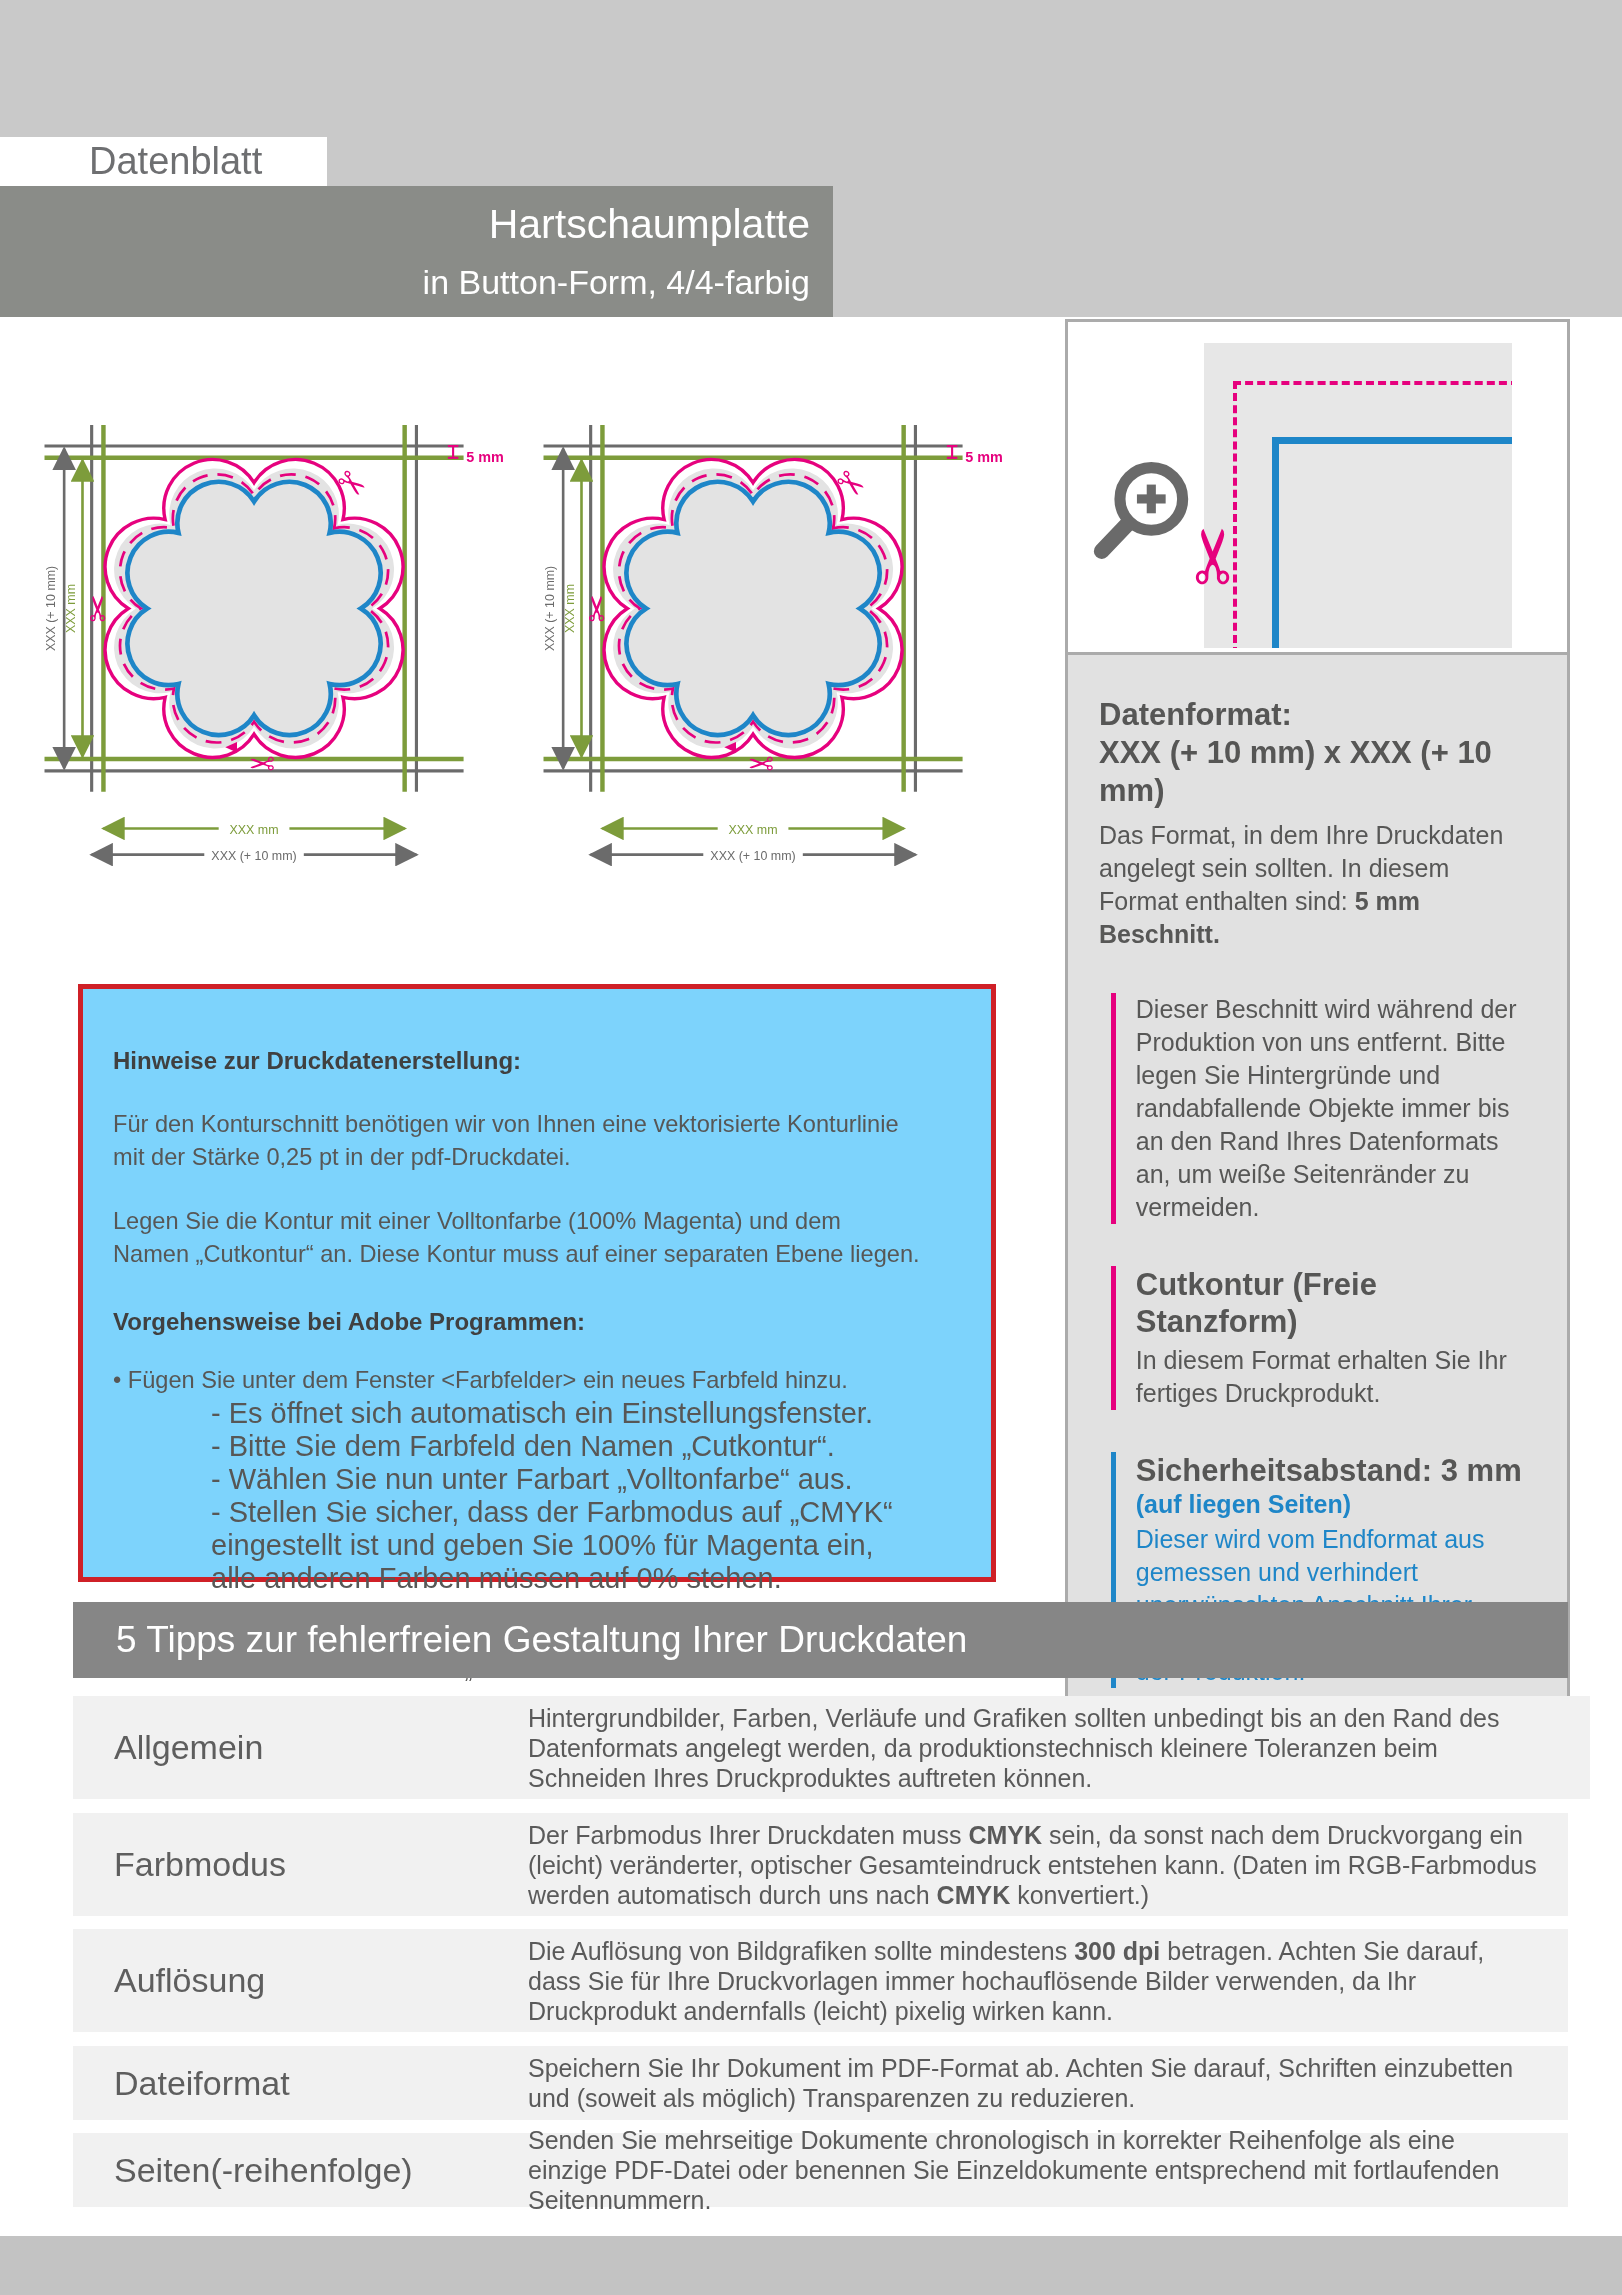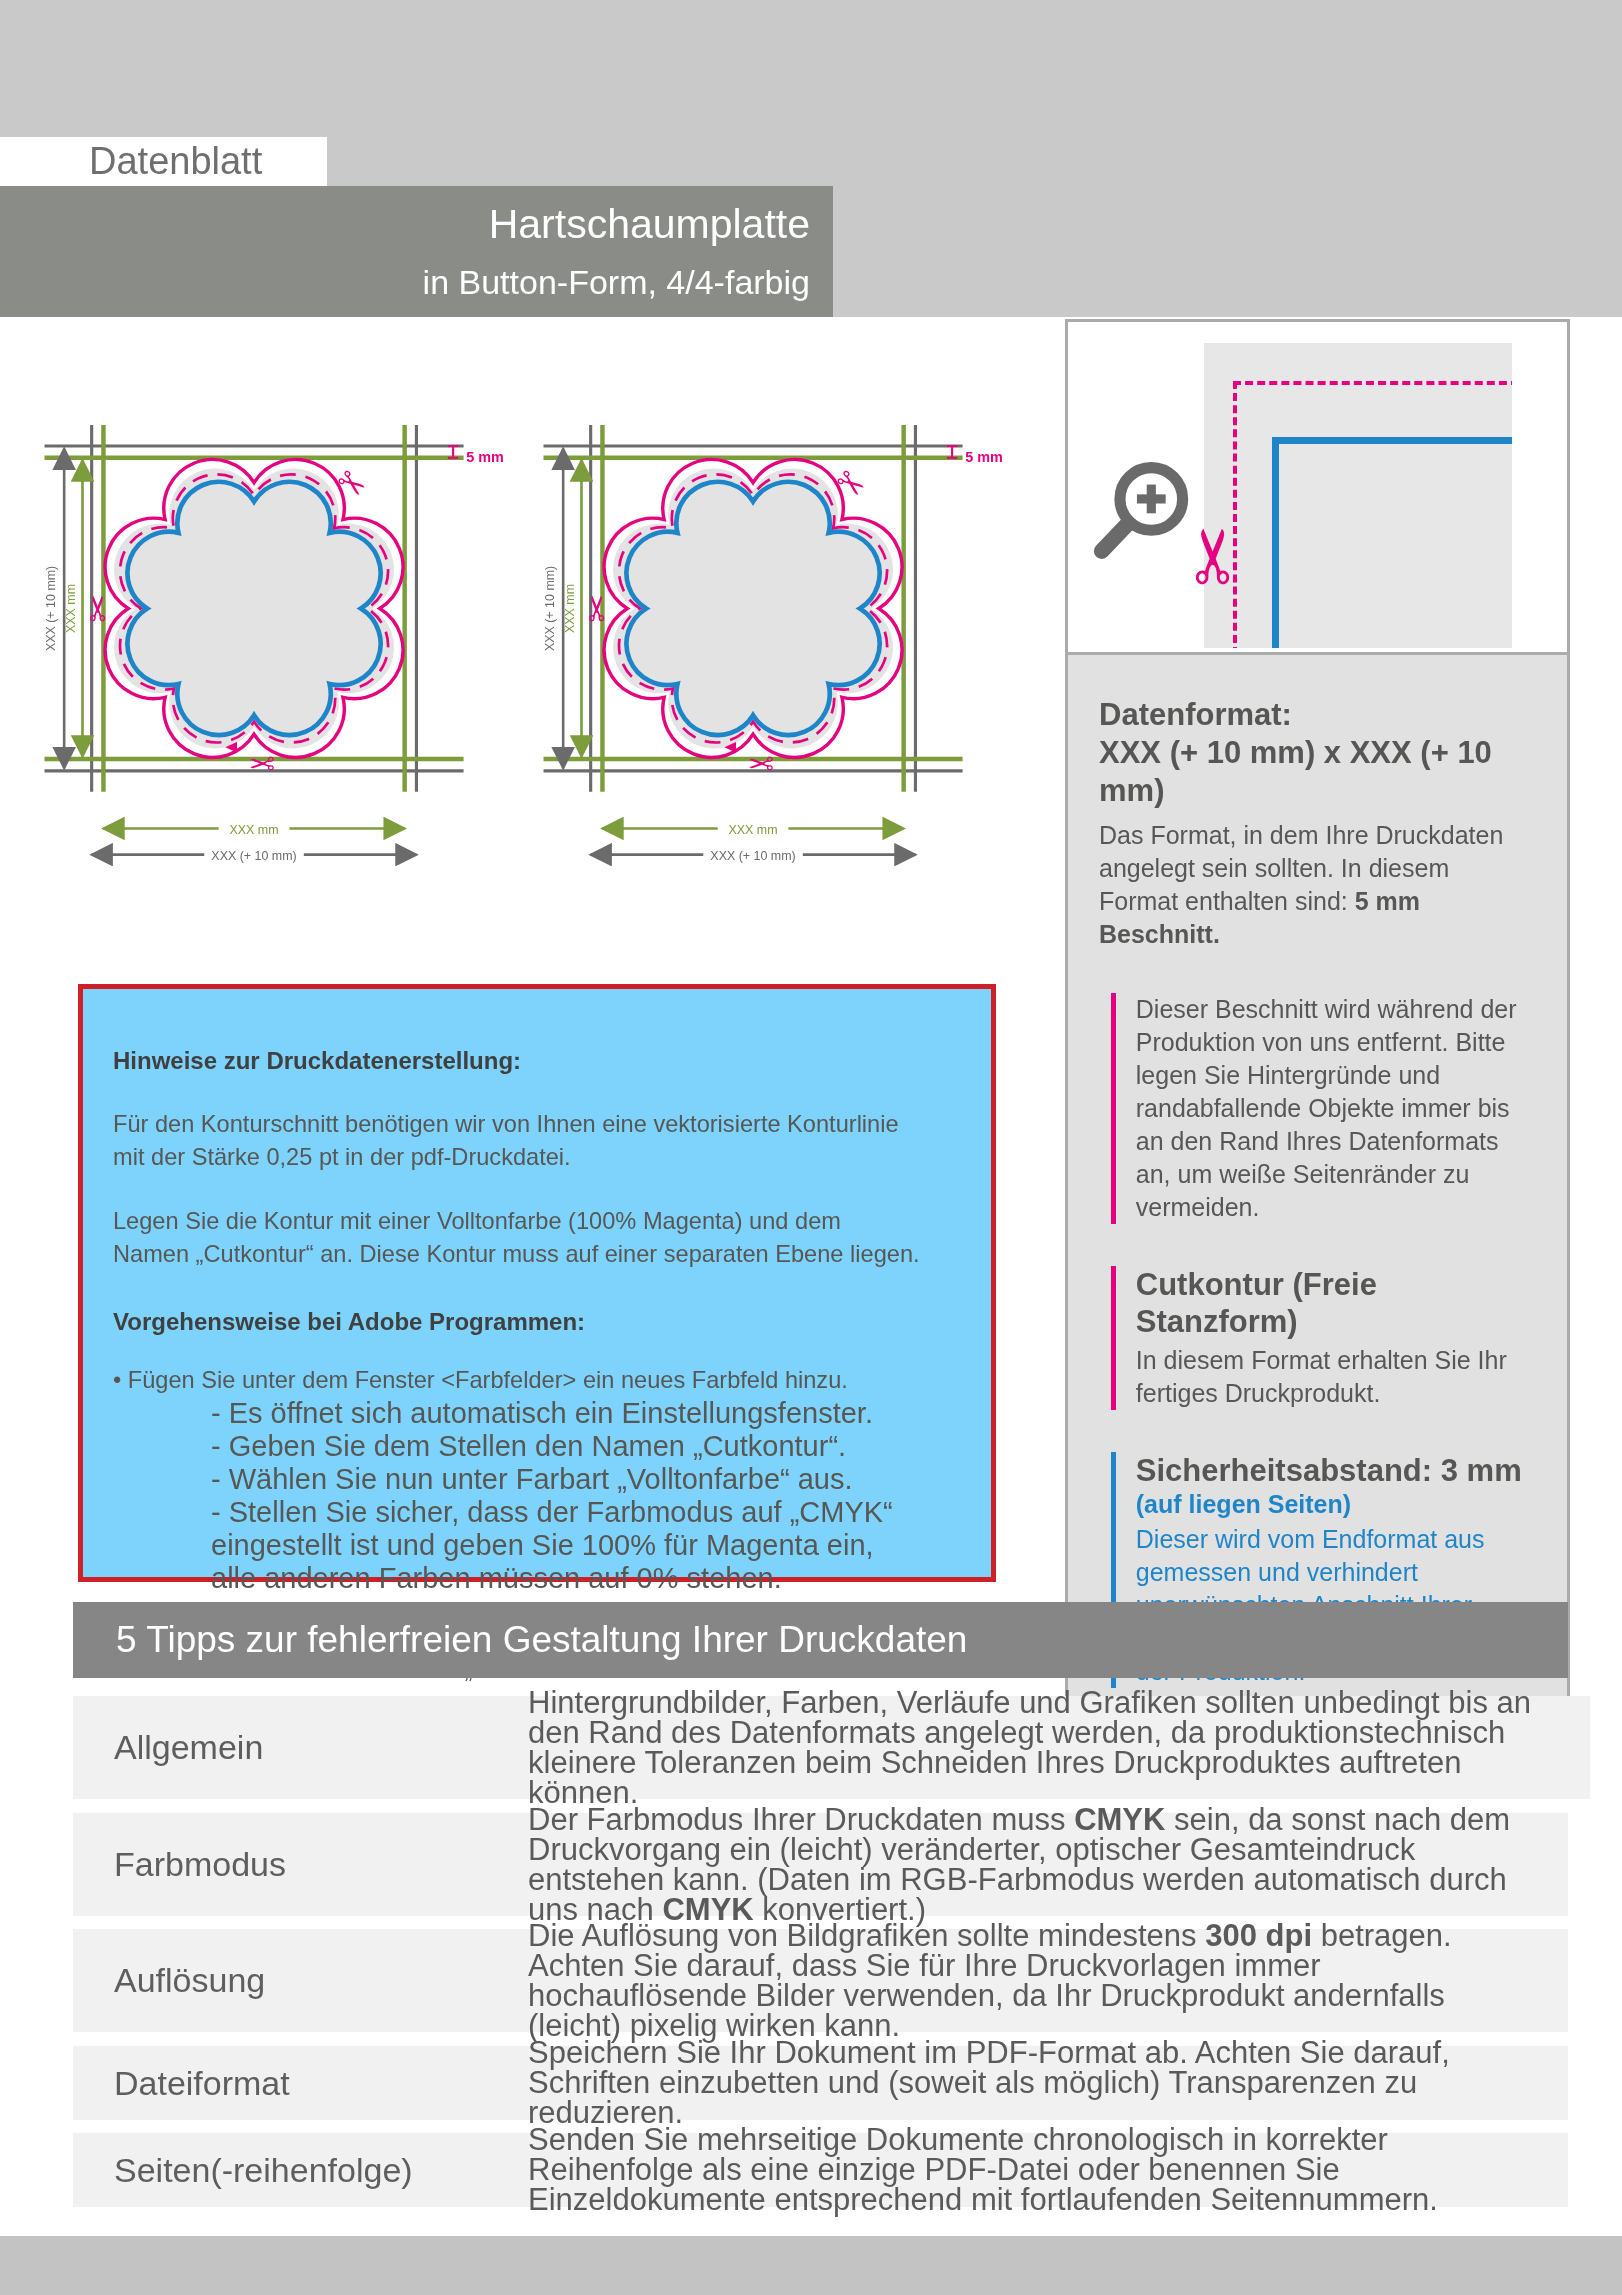--- a/index.html
+++ b/index.html
@@ -47,21 +47,21 @@
   .notes-box .np{font-size:23.6px;line-height:33px;margin-top:31px;}
   .notes-box .nh{font-size:24px;font-weight:bold;color:#404040;line-height:33px;margin-top:34px;}
   .notes-box .nb{font-size:23.6px;line-height:33px;margin-top:26px;}
   .notes-box .ns{font-size:29px;line-height:33px;padding-left:98px;}
   .notes-box .nc{font-size:23.6px;line-height:33px;padding-left:9.2px;}
 
   
   .tips-banner{position:absolute;left:73px;top:1602px;width:1495px;height:76px;background:#868686;color:#ffffff;font-size:37px;line-height:76px;box-sizing:border-box;padding-left:43px;}
   .tip-row{position:absolute;left:73px;width:1495px;background:#f1f1f1;display:flex;align-items:center;}
   .tip-row .lbl{position:absolute;left:41px;font-size:34px;color:#5e5e5e;}
-  .tip-row .txt{position:absolute;left:455px;width:1011px;font-size:31px;line-height:30px;color:#5a5a5a;}
+  .tip-row .txt{position:absolute;left:455px;width:1011px;font-size:25px;line-height:30px;color:#5a5a5a;}
   #row-1{top:1696px;height:103px;padding-left:22px;}
   #row-2{top:1813px;height:103px;}
   #row-3{top:1929px;height:103px;}
   #row-4{top:2046px;height:74px;}
   #row-5{top:2133px;height:74px;}
 
   .footer-band{position:absolute;left:0;top:2236px;width:1623px;height:60px;background:#c3c3c3;}
 
   svg text{font-family:"Liberation Sans",sans-serif;}
   svg text.sc{font-family:"DejaVu Sans",sans-serif;}
@@ -211,21 +211,21 @@
     </div>
   </div>
 
   <div class="notes-box">
     <div class="nt">Hinweise zur Druckdatenerstellung:</div>
     <div class="np">Für den Konturschnitt benötigen wir von Ihnen eine vektorisierte Konturlinie mit der Stärke 0,25 pt in der pdf-Druckdatei.</div>
     <div class="np">Legen Sie die Kontur mit einer Volltonfarbe (100% Magenta) und dem Namen „Cutkontur“ an. Diese Kontur muss auf einer separaten Ebene liegen.</div>
     <div class="nh">Vorgehensweise bei Adobe Programmen:</div>
     <div class="nb">• Fügen Sie unter dem Fenster &lt;Farbfelder&gt; ein neues Farbfeld hinzu.</div>
     <div class="ns">- Es öffnet sich automatisch ein Einstellungsfenster.</div>
-    <div class="ns">- Geben Sie dem Stellen den Namen „Cutkontur“.</div>
+    <div class="ns">- Bitte Sie dem Farbfeld den Namen „Cutkontur“.</div>
     <div class="ns">- Wählen Sie nun unter Farbart „Volltonfarbe“ aus.</div>
     <div class="ns">- Stellen Sie sicher, dass der Farbmodus auf „CMYK“ eingestellt ist und geben Sie 100% für Magenta ein, alle anderen Farben müssen auf 0% stehen.</div>
     <div class="nb">• Makieren Sie Ihre Cutkontur und öffnen Sie das Fenster &lt;Attribute&gt;.</div>
     <div class="nc">Setzen Sie hier ein Häkchen bei „Kontur überdrucken“.</div>
   </div>
 
   <div class="tips-banner">5 Tipps zur fehlerfreien Gestaltung Ihrer Druckdaten</div>
 
   <div class="tip-row" id="row-1">
     <div class="lbl">Allgemein</div>

